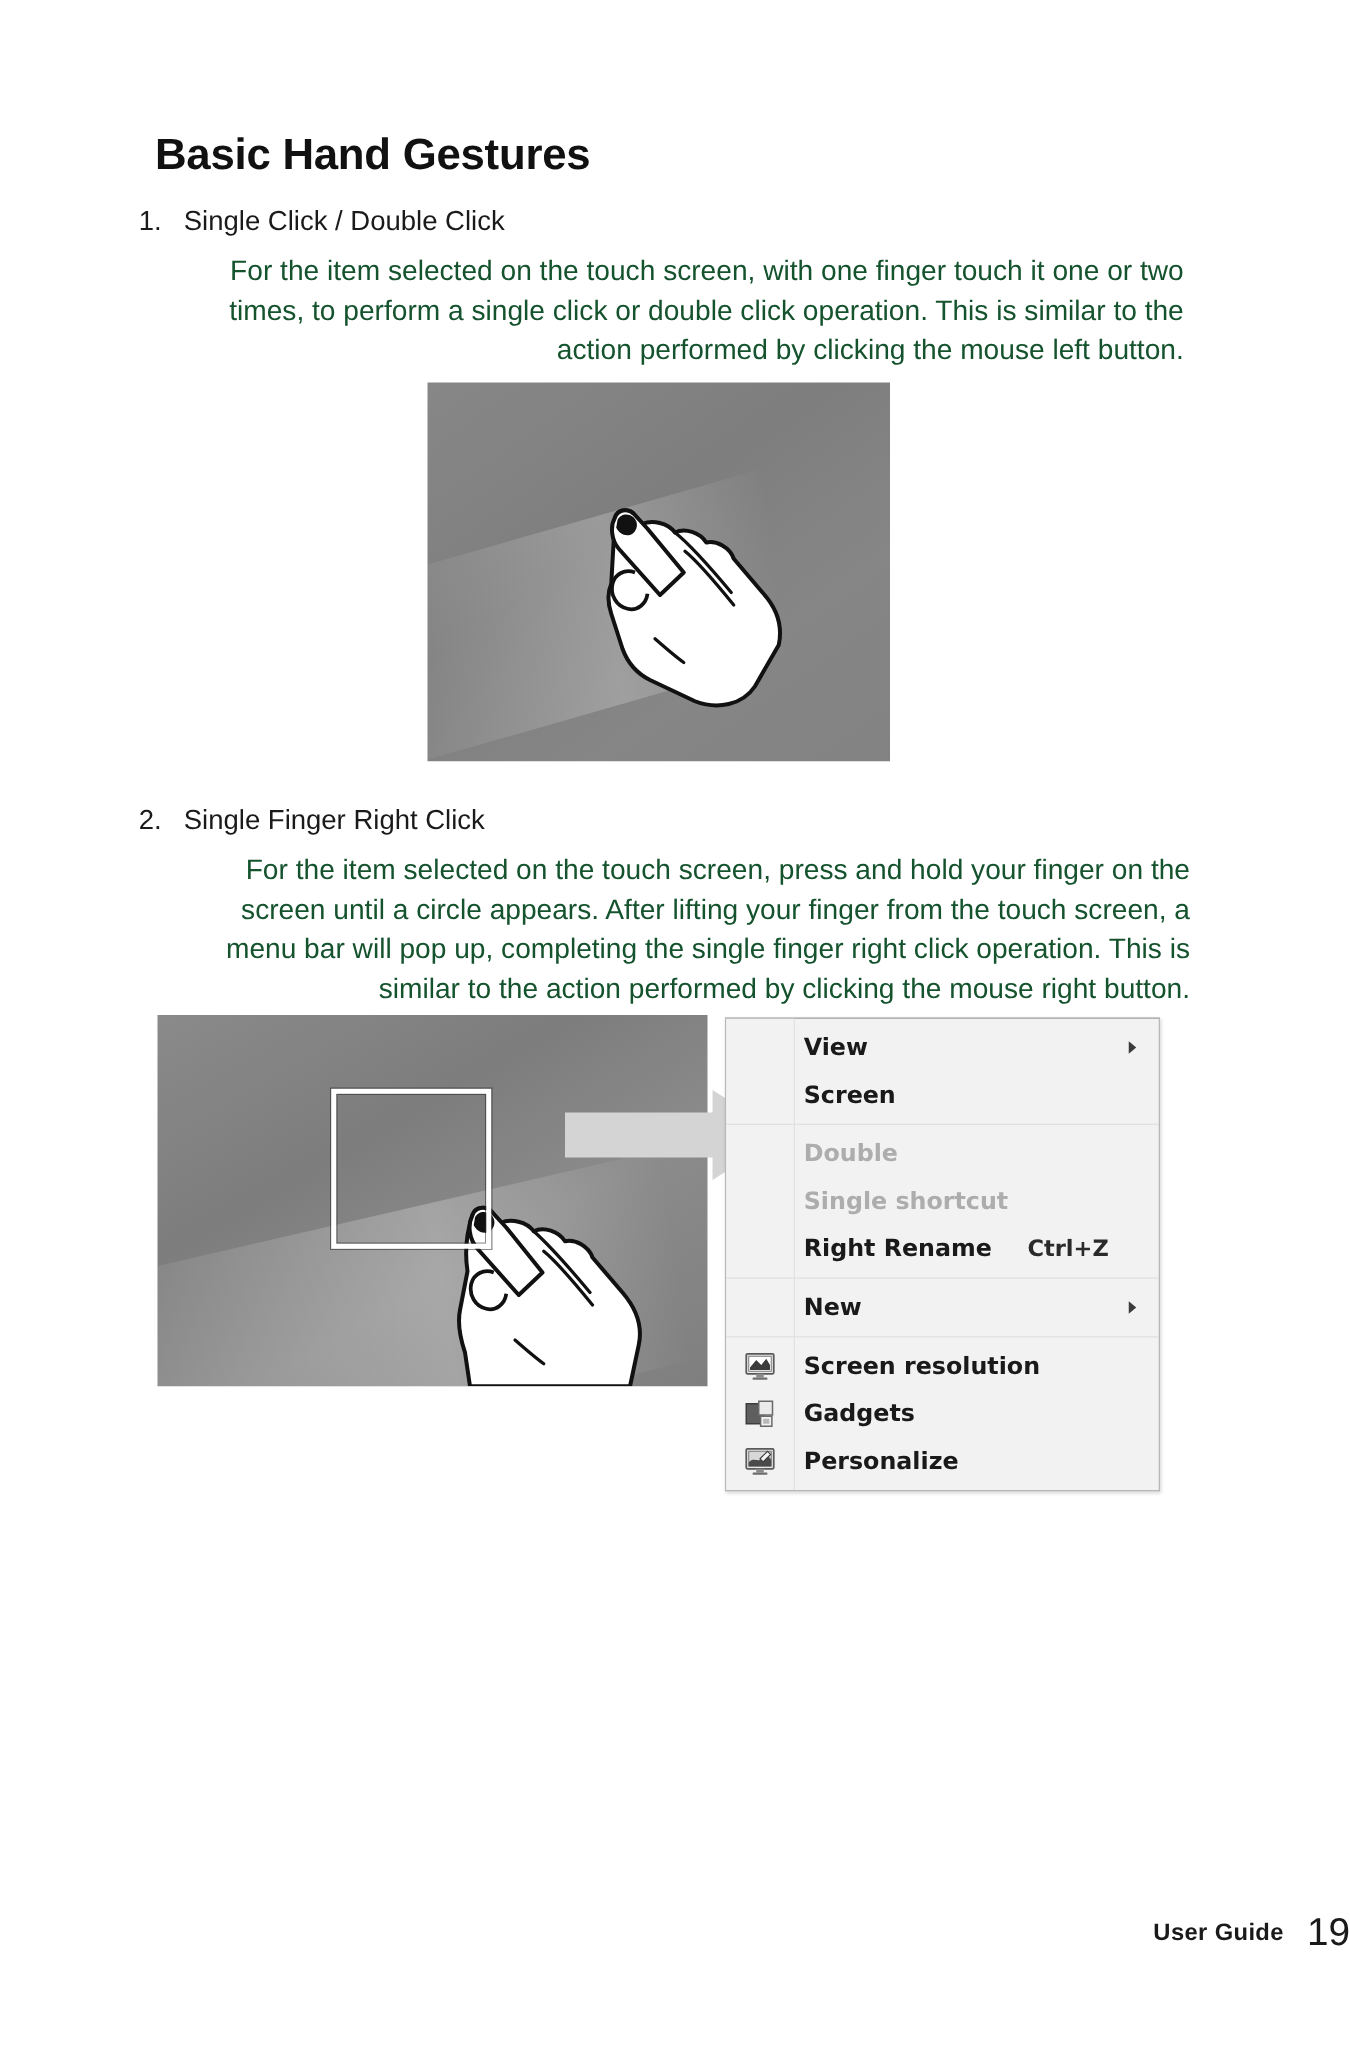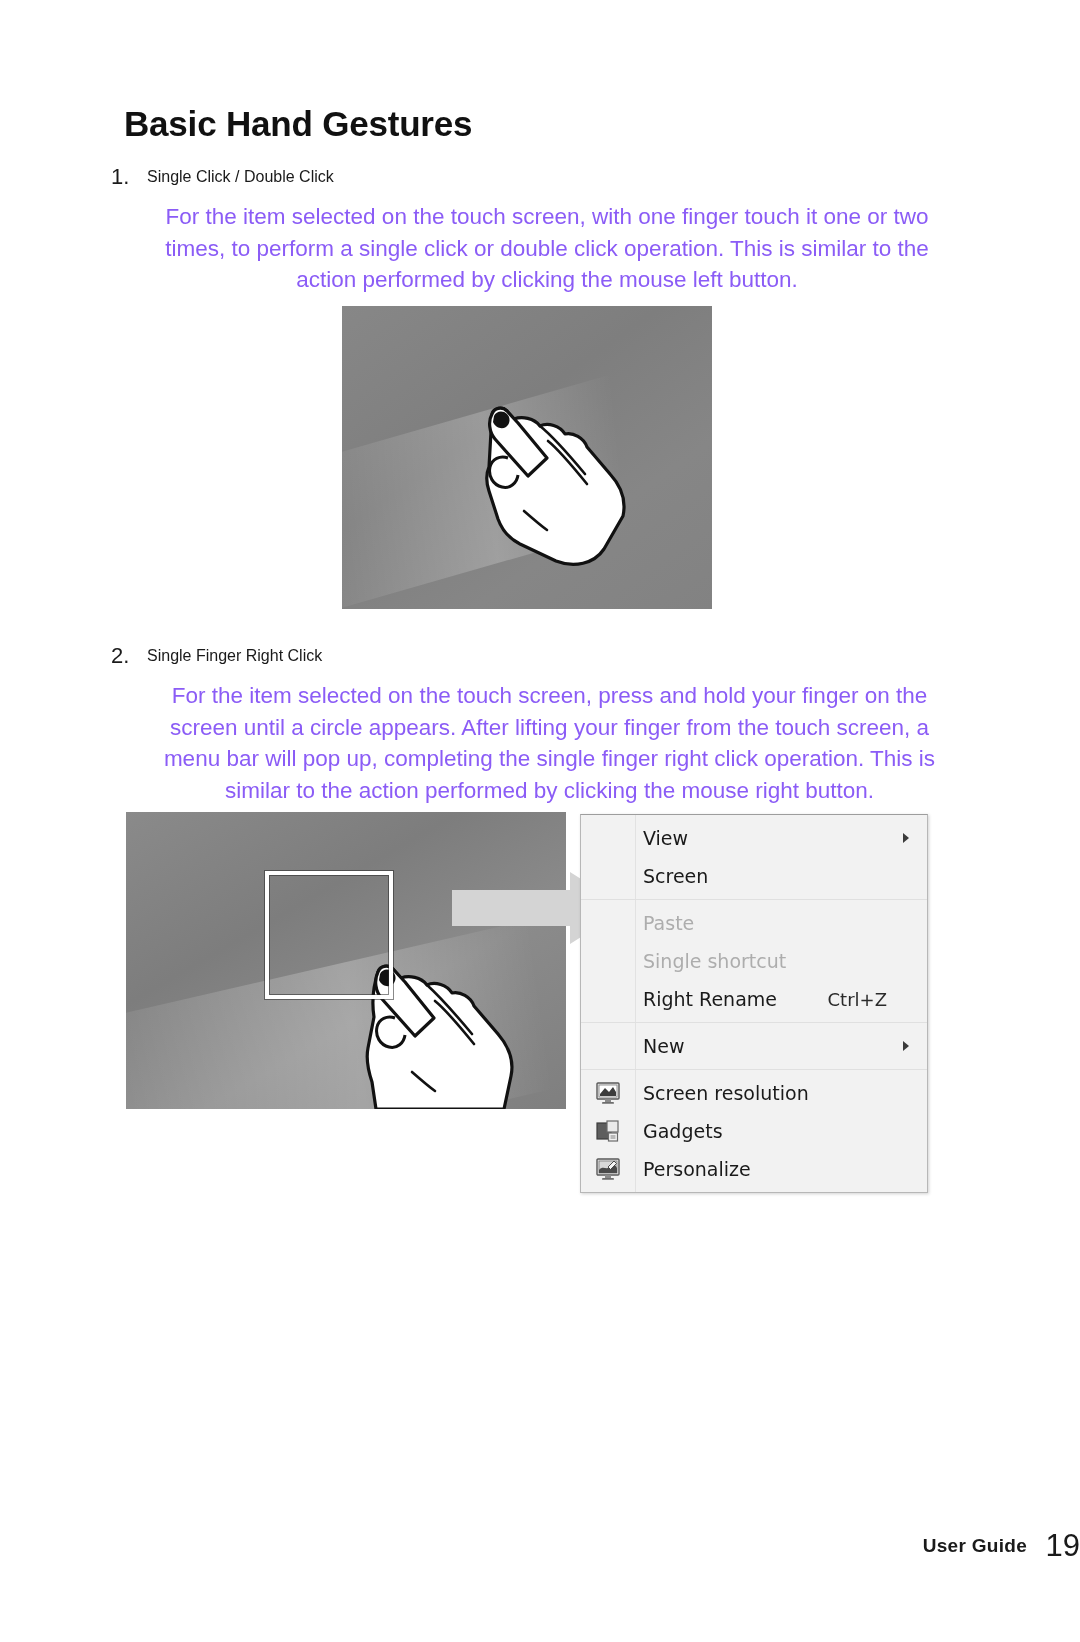--- a/index.html
+++ b/index.html
@@ -47,29 +47,29 @@
     font-size: 22px;
     line-height: 30px;
     color: #1a1a1a;
   }
   .item-num {
     width: 36px;
     flex: 0 0 36px;
     font-size: 22px;
   }
   .item-title {
-    font-size: 16px;
+    font-size: 22px;
   }
   .item-body {
     margin-left: 36px;
     margin-top: 9px;
     font-size: 22.5px;
     line-height: 31.5px;
-    color: #8b5cf6;
-    text-align: center;
+    color: #14532d;
+    text-align: right;
   }
 
   #item1 { top: 162px; }
   #item1 .item-body { width: 800px; }
   #item2 { top: 641px; }
   #item2 .item-body { width: 805px; }
 
   
   .fig1 {
     position: absolute;
@@ -148,20 +148,21 @@
   .menu-gutter {
     position: absolute;
     left: 0; top: 0; bottom: 0;
     width: 54px;
     background: #f2f2f2;
     border-right: 1px solid #e2e2e2;
   }
   .menu-group {
     position: relative;
     padding: 4px 0;
+    font-weight: bold;
   }
   .menu-group + .menu-group { border-top: 1px solid #e0e0e0; }
 
   .menu-item {
     position: relative;
     display: flex;
     align-items: center;
     height: 38px;
     padding-left: 62px;
     padding-right: 14px;
@@ -303,21 +304,21 @@
         <span class="menu-label">View</span>
         <span class="submenu-arrow"></span>
       </div>
       <div class="menu-item">
         <span class="menu-label">Screen</span>
       </div>
     </div>
 
     <div class="menu-group">
       <div class="menu-item disabled">
-        <span class="menu-label">Paste</span>
+        <span class="menu-label">Double</span>
       </div>
       <div class="menu-item disabled">
         <span class="menu-label">Single shortcut</span>
       </div>
       <div class="menu-item">
         <span class="menu-label">Right Rename</span>
         <span class="menu-accel">Ctrl+Z</span>
       </div>
     </div>
 

